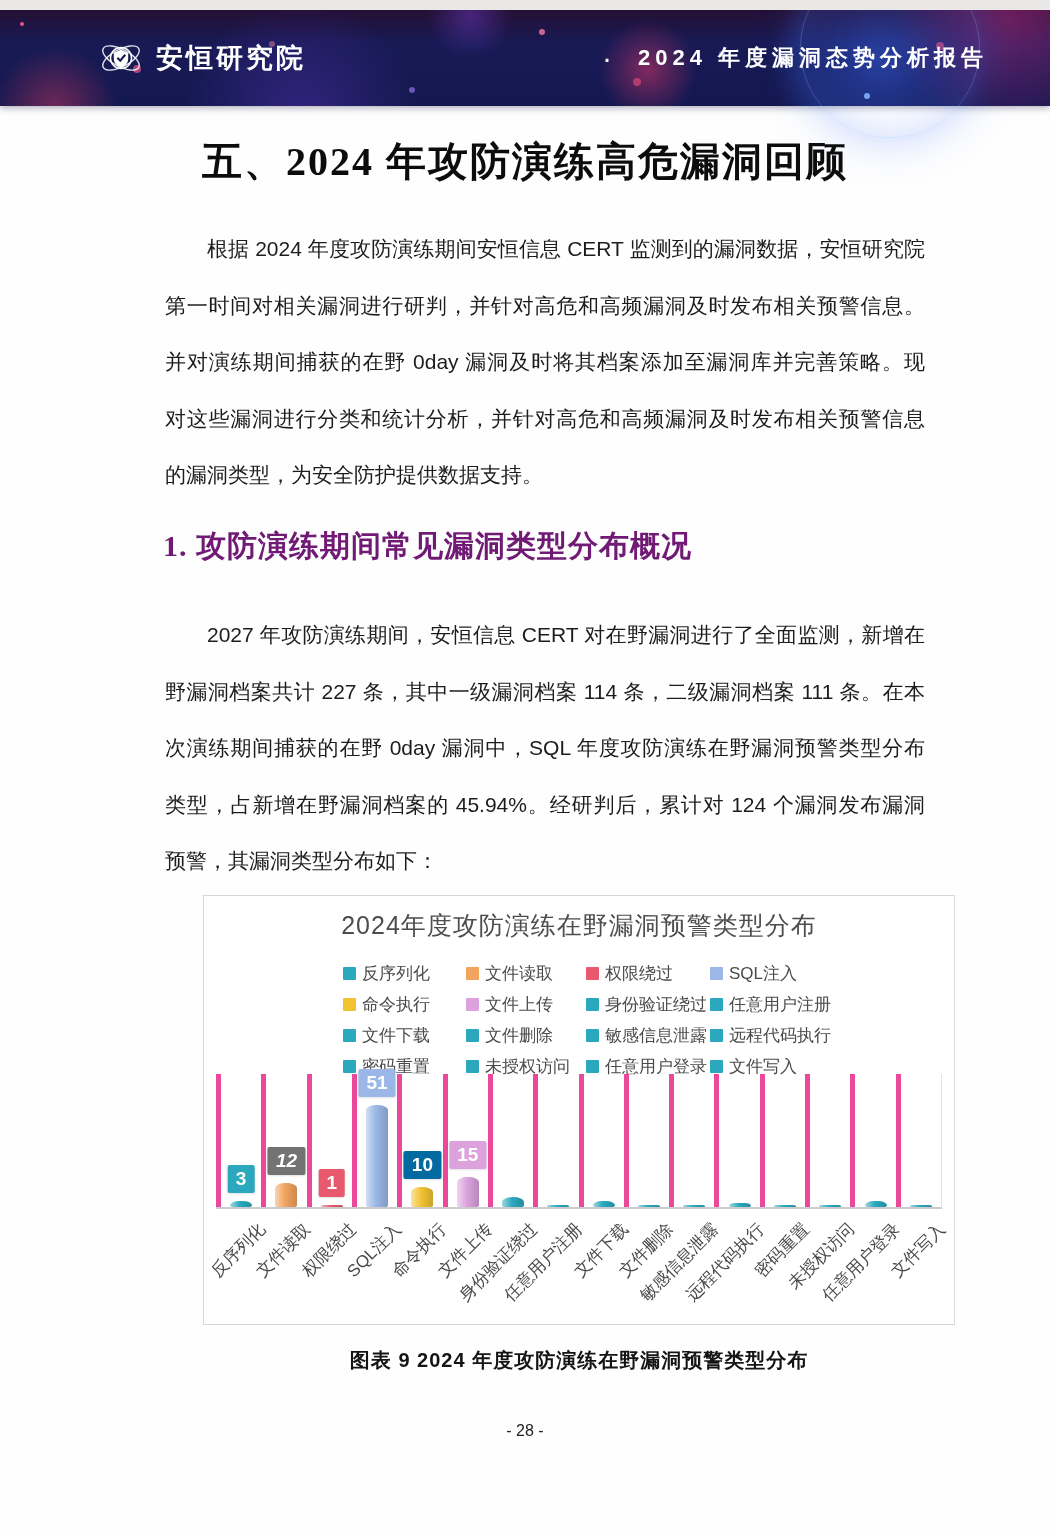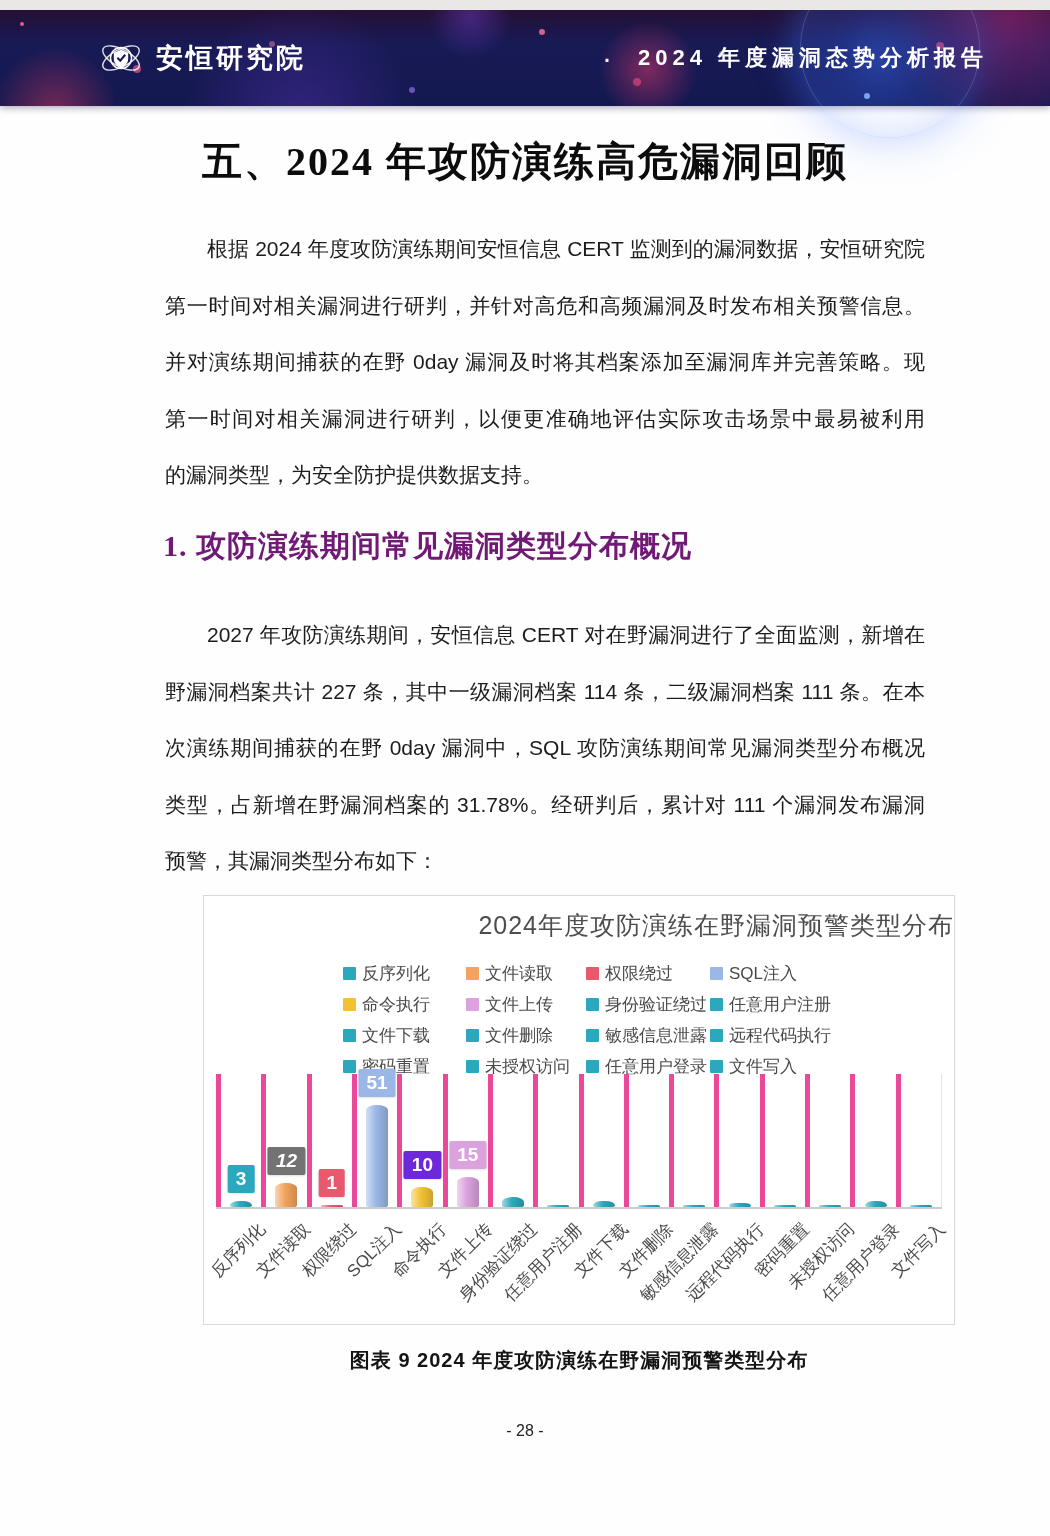--- a/index.html
+++ b/index.html
@@ -68,21 +68,21 @@
     font-family:"Liberation Serif", serif; font-weight:700;
     font-size:30px; letter-spacing:1px; color:#701a75;
   }
 
   
   .chart-box {
     position:absolute; left:203px; top:885px; width:752px; height:430px;
     background:#fff; border:1px solid #d8d8d8;
   }
   .chart-title {
-    padding-top:13px; text-align:right;
+    padding-top:13px; text-align:center;
     font-size:25px; color:#4d4d4d; letter-spacing:1px;
   }
   .legend {
     position:absolute; left:139px; top:66px;
     display:grid; grid-template-columns:123px 120px 124px 150px; row-gap:8px;
   }
   .legend-item { display:flex; align-items:center; gap:6px; }
   .legend-swatch { width:13px; height:13px; border-radius:1px; flex:0 0 auto; }
   .legend-label { font-size:17px; color:#4a4a4a; white-space:nowrap; }
   .plot {
@@ -147,31 +147,31 @@
       <span class="title-text">2024 年度漏洞态势分析报告</span>
     </div>
   </header>
 
   <h1 class="main-title">五、2024 年攻防演练高危漏洞回顾</h1>
 
   <div class="para" id="para1">
       <div class="body-line indent">根据 2024 年度攻防演练期间安恒信息 CERT 监测到的漏洞数据，安恒研究院</div>
       <div class="body-line">第一时间对相关漏洞进行研判，并针对高危和高频漏洞及时发布相关预警信息。</div>
       <div class="body-line">并对演练期间捕获的在野 0day 漏洞及时将其档案添加至漏洞库并完善策略。现</div>
-      <div class="body-line">第一时间对相关漏洞进行研判，以便更准确地评估实际攻击场景中最易被利用</div>
+      <div class="body-line">对这些漏洞进行分类和统计分析，并针对高危和高频漏洞及时发布相关预警信息</div>
       <div class="body-line last">的漏洞类型，为安全防护提供数据支持。</div>
     </div>
 
   <h2 class="section-heading">1. 攻防演练期间常见漏洞类型分布概况</h2>
 
   <div class="para" id="para2">
       <div class="body-line indent">2027 年攻防演练期间，安恒信息 CERT 对在野漏洞进行了全面监测，新增在</div>
       <div class="body-line">野漏洞档案共计 227 条，其中一级漏洞档案 114 条，二级漏洞档案 111 条。在本</div>
-      <div class="body-line">次演练期间捕获的在野 0day 漏洞中，SQL 攻防演练期间常见漏洞类型分布概况</div>
-      <div class="body-line">类型，占新增在野漏洞档案的 31.78%。经研判后，累计对 111 个漏洞发布漏洞</div>
+      <div class="body-line">次演练期间捕获的在野 0day 漏洞中，SQL 年度攻防演练在野漏洞预警类型分布</div>
+      <div class="body-line">类型，占新增在野漏洞档案的 45.94%。经研判后，累计对 124 个漏洞发布漏洞</div>
       <div class="body-line last">预警，其漏洞类型分布如下：</div>
     </div>
 
   <div class="chart-box">
     <div class="chart-title">2024年度攻防演练在野漏洞预警类型分布</div>
     <div class="legend" id="legend">
         <div class="legend-item">
           <span class="legend-swatch" style="background: rgb(43, 168, 190);"></span>
           <span class="legend-label">反序列化</span>
         </div>
@@ -252,21 +252,21 @@
           <div class="val-label" style="background: rgb(232, 89, 110); bottom: 10px;">1</div>
           <div class="x-label">权限绕过</div>
         </div>
         <div class="col">
           <div class="bar" style="height: 102px; background-color: rgb(155, 183, 232);"></div>
           <div class="val-label" style="background: rgb(155, 183, 232); bottom: 110px;">51</div>
           <div class="x-label">SQL注入</div>
         </div>
         <div class="col">
           <div class="bar" style="height: 20px; background-color: rgb(242, 194, 51);"></div>
-          <div class="val-label" style="background: #6d28d9; bottom: 28px;">10</div>
+          <div class="val-label" style="background: #0369a1; bottom: 28px;">10</div>
           <div class="x-label">命令执行</div>
         </div>
         <div class="col">
           <div class="bar" style="height: 30px; background-color: rgb(219, 162, 222);"></div>
           <div class="val-label" style="background: rgb(219, 162, 222); bottom: 38px;">15</div>
           <div class="x-label">文件上传</div>
         </div>
         <div class="col">
           <div class="bar" style="height: 10px; background-color: rgb(43, 168, 190);"></div>
           <div class="x-label">身份验证绕过</div>

